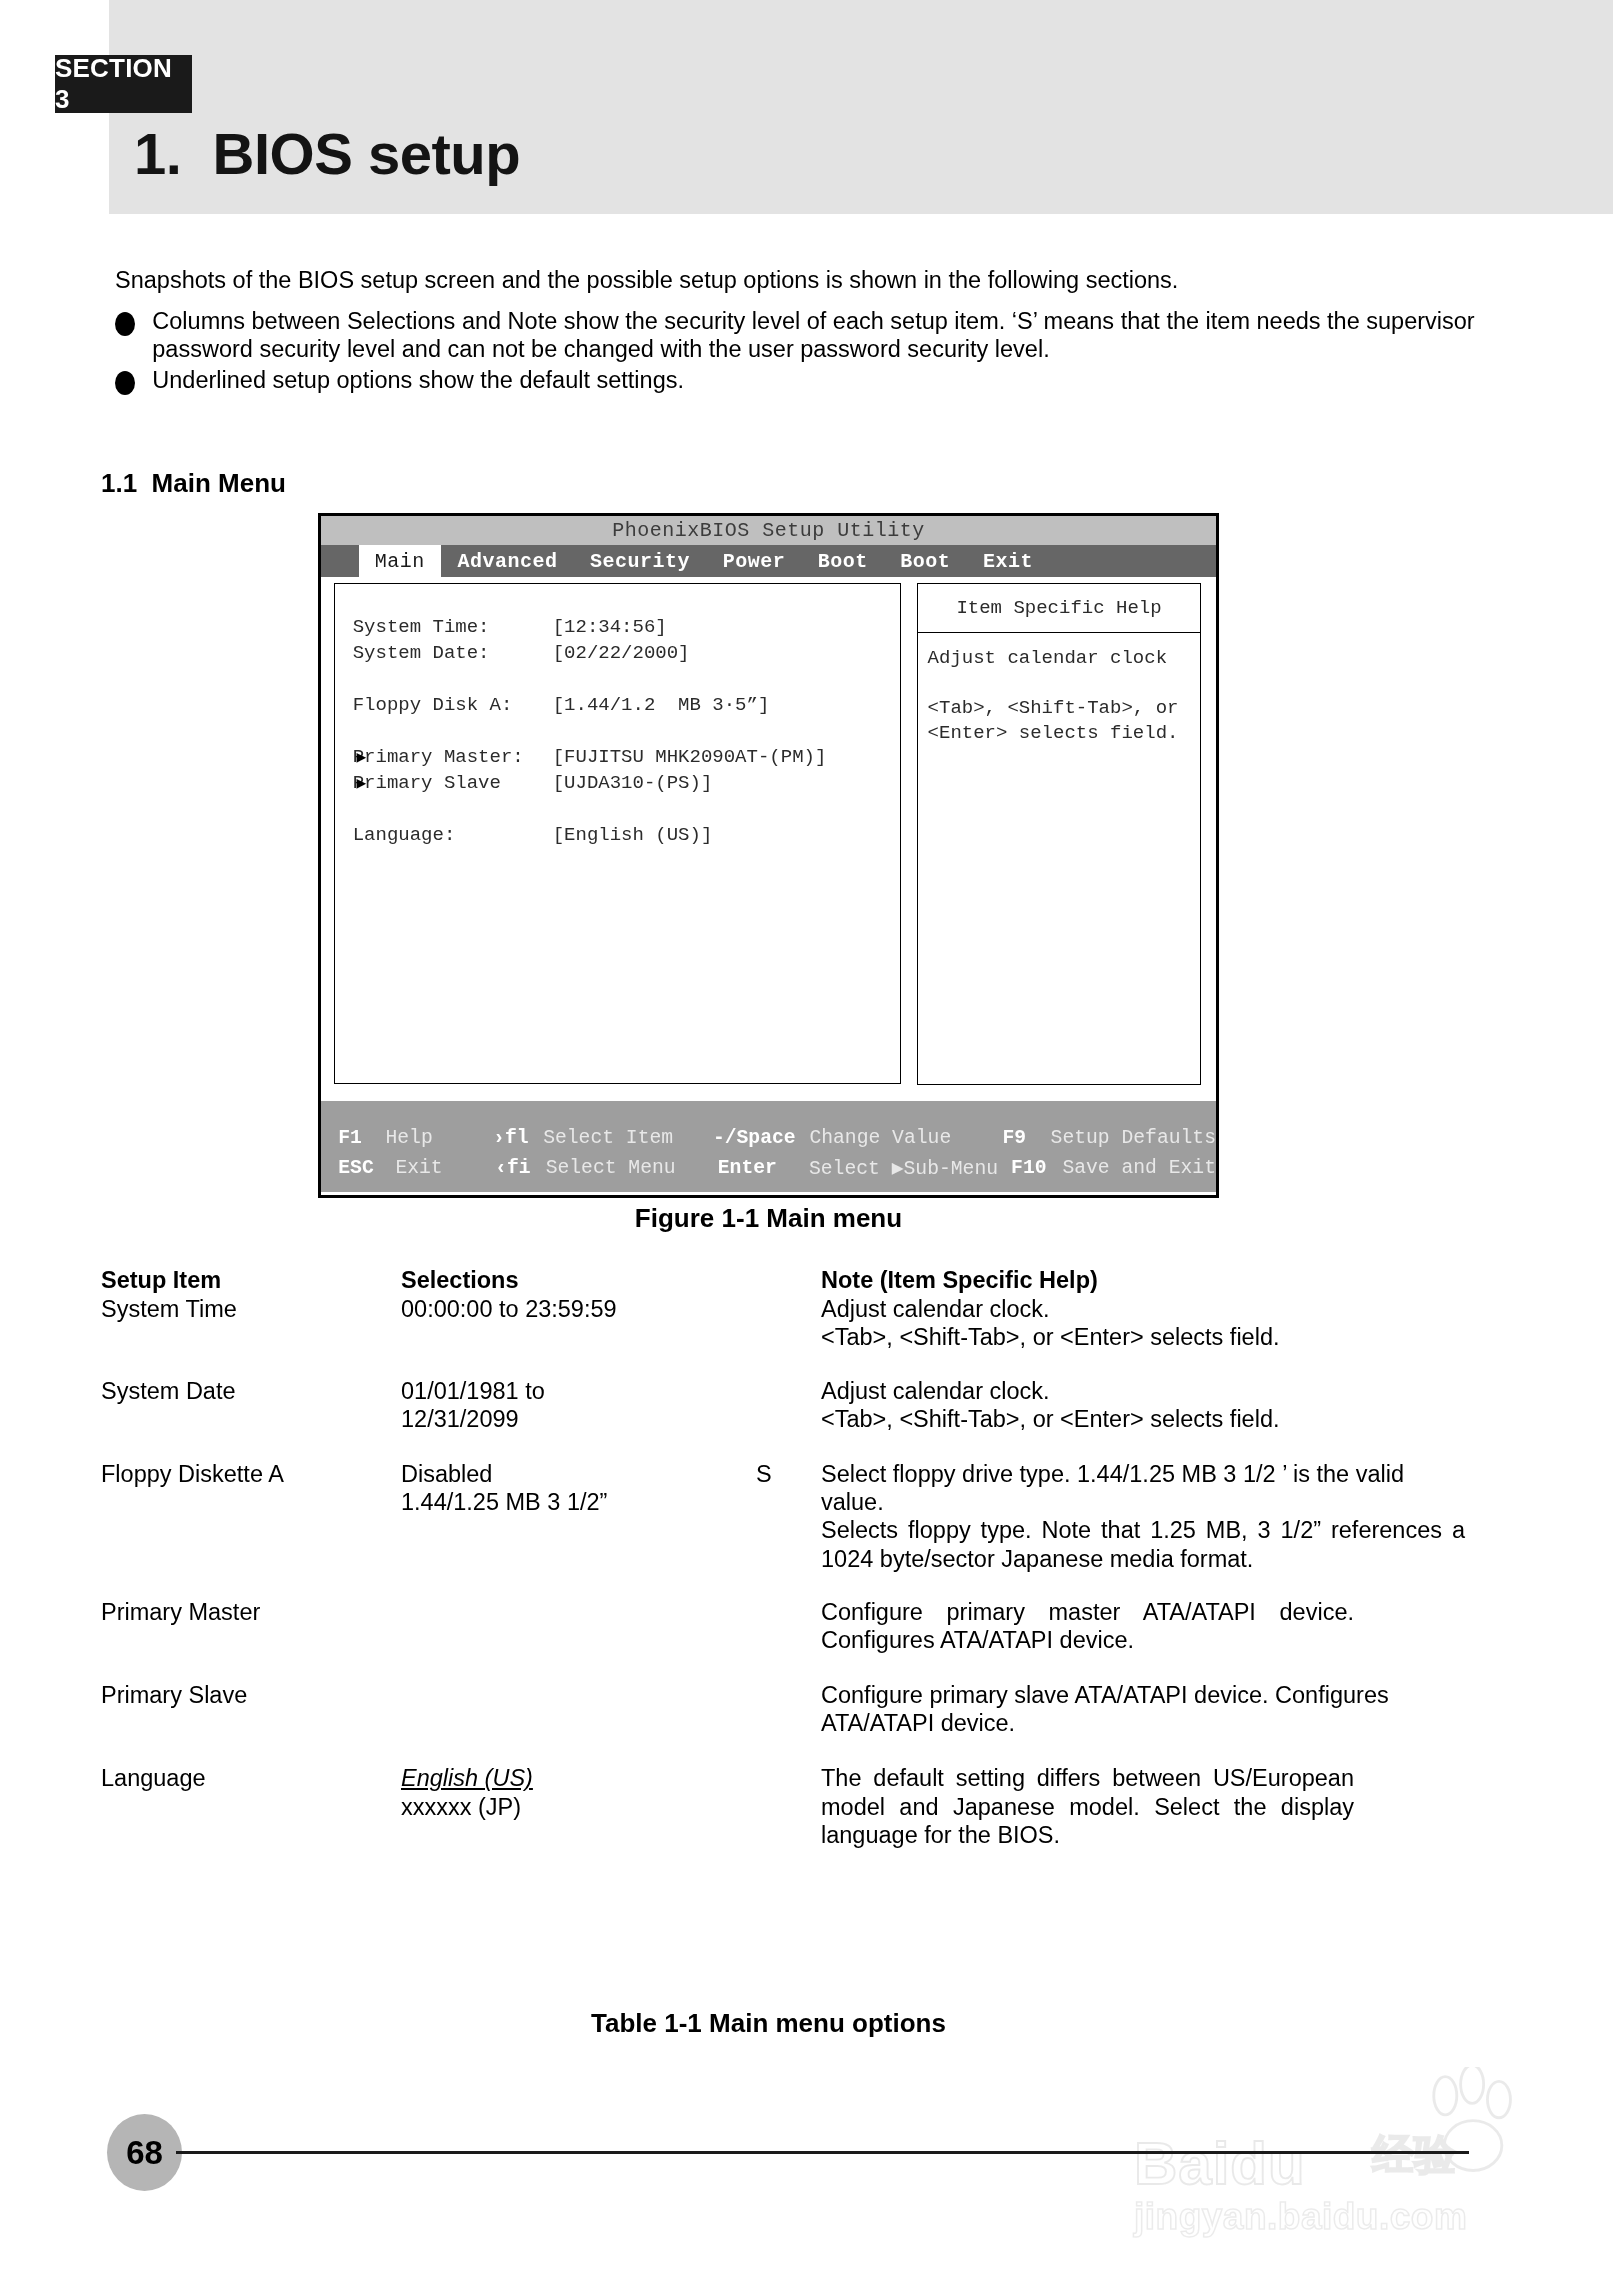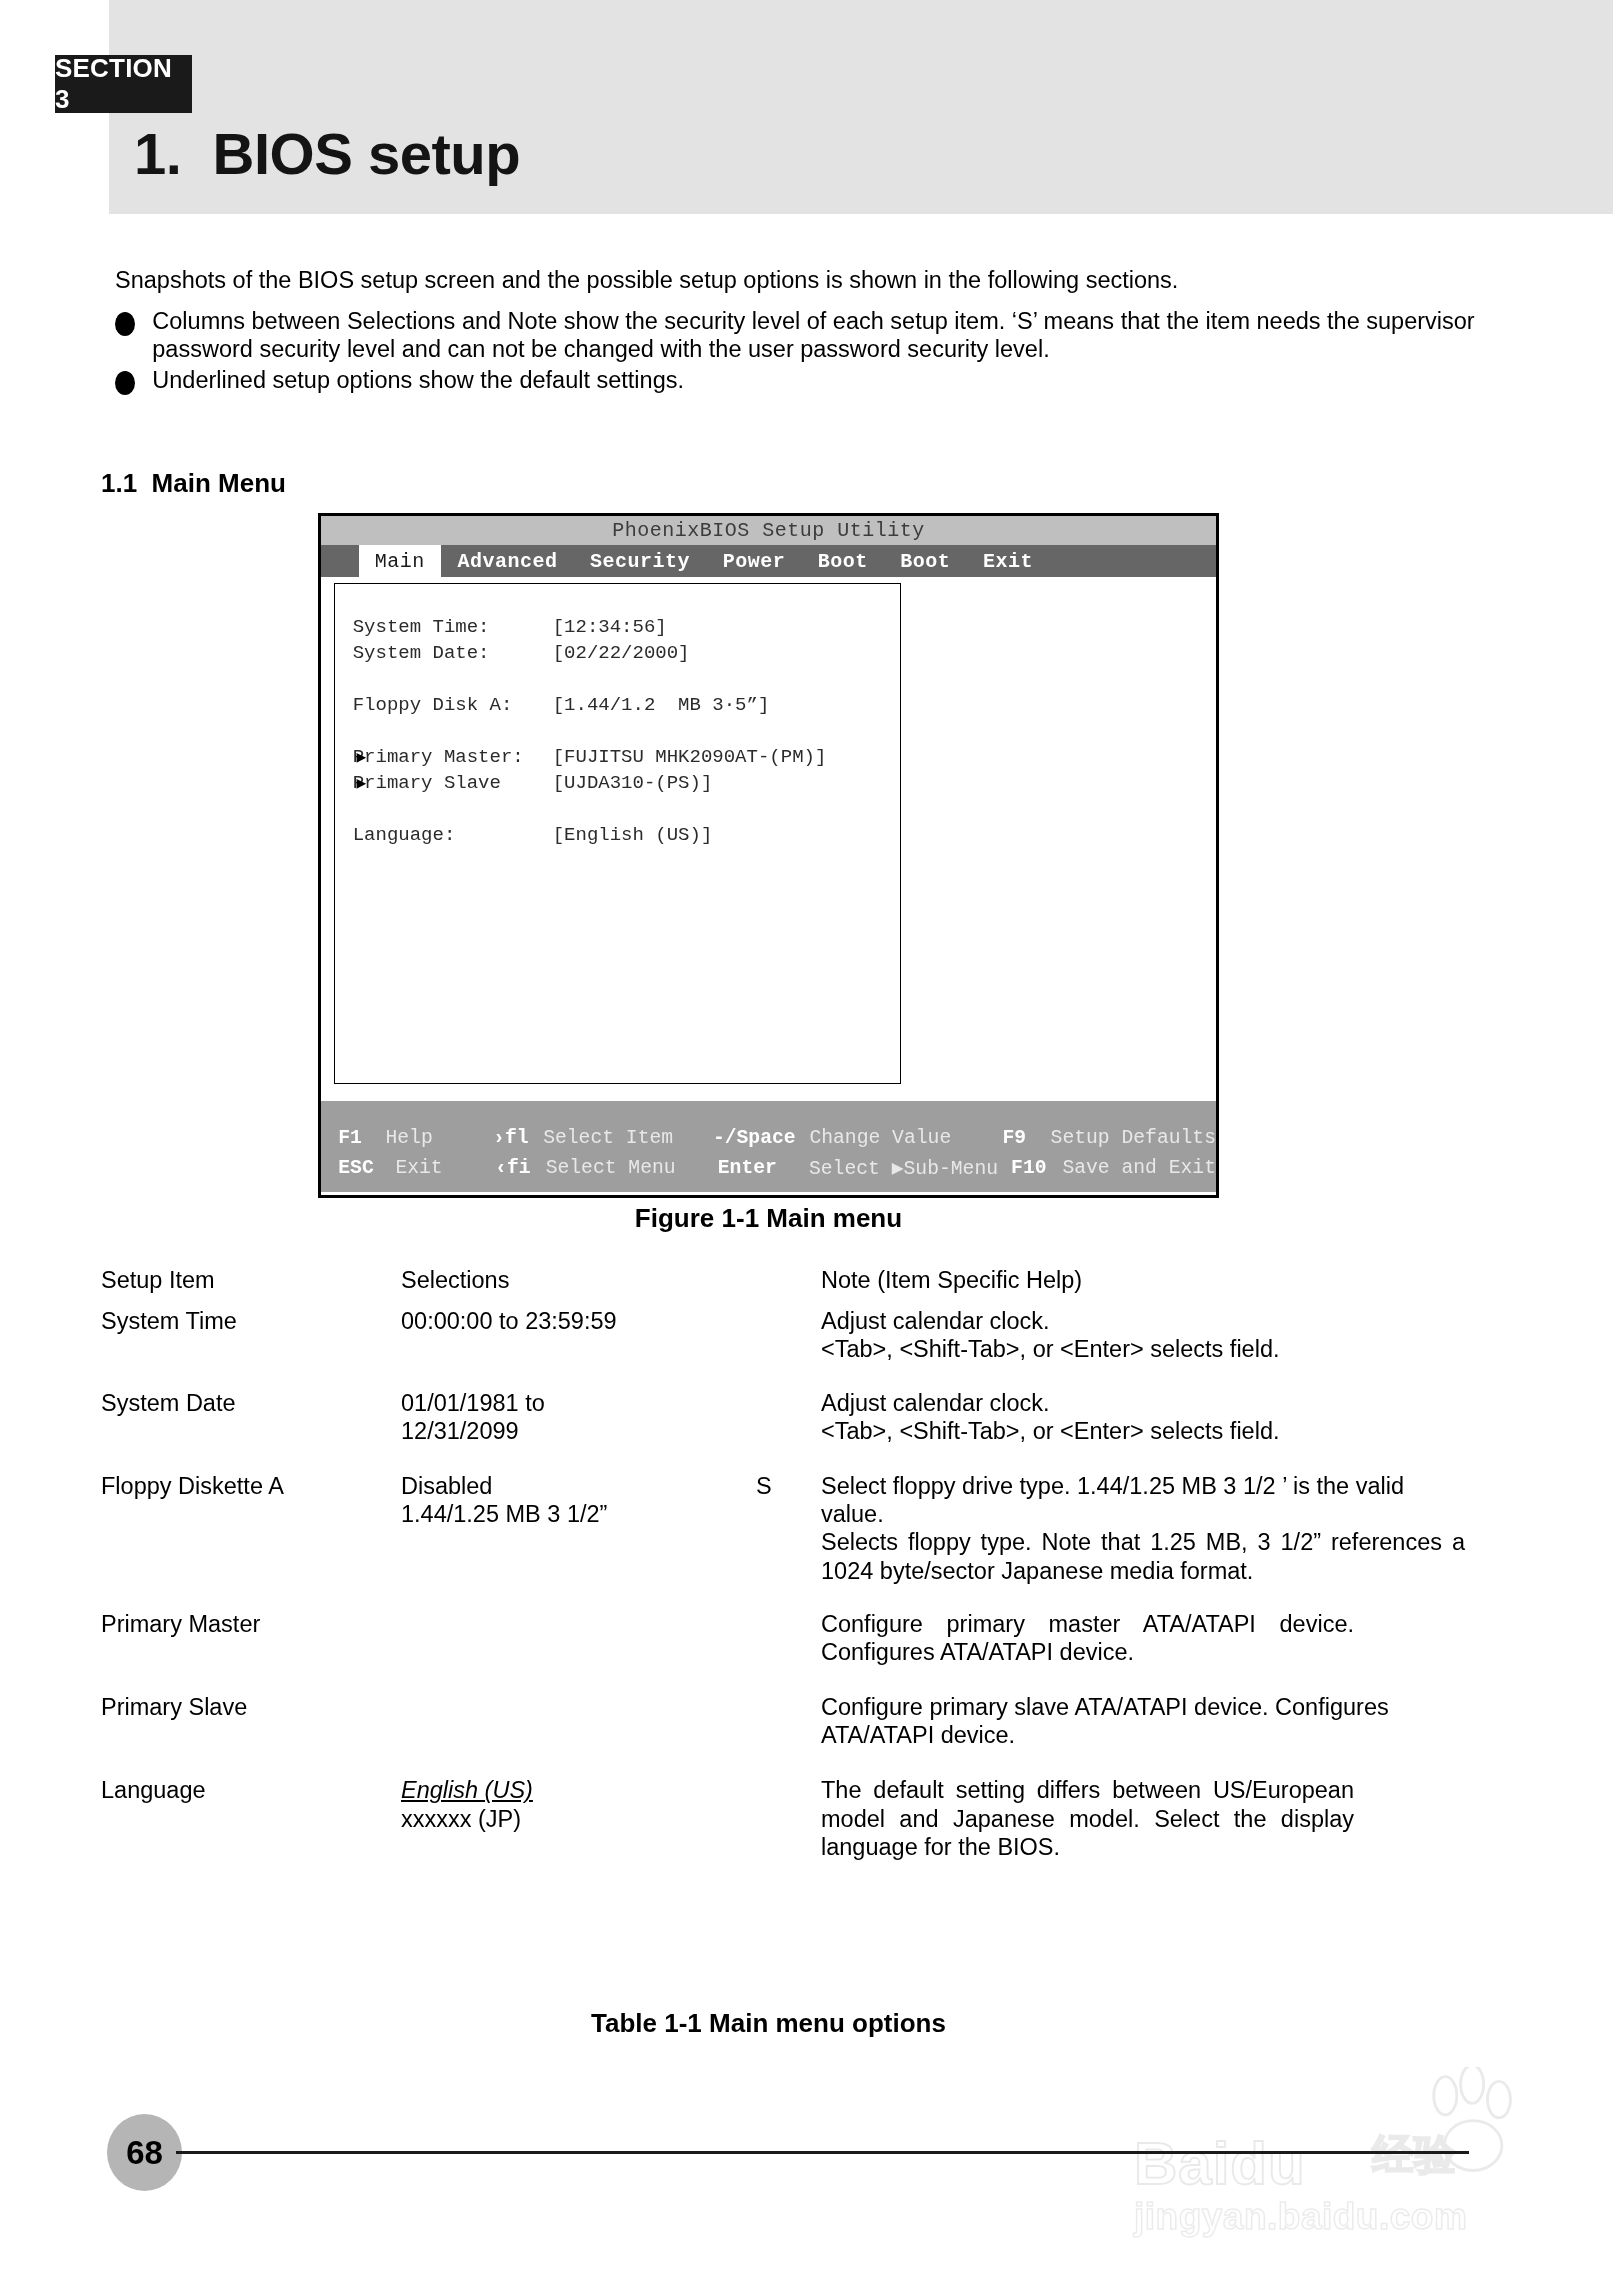--- a/index.html
+++ b/index.html
@@ -241,21 +241,21 @@
     top: 1266px;
     width: 1364px;
     font-size: 23.5px;
     line-height: 1.2;
   }
   .opt-row {
     display: flex;
     align-items: flex-start;
     margin-bottom: 25px;
   }
-  .opt-row.header { font-weight: normal; margin-bottom: 13px; align-items: flex-end; }
+  .opt-row.header { font-weight: bold; margin-bottom: 1px; align-items: flex-end; }
   .col-item { width: 300px; flex: 0 0 300px; }
   .col-sel  { width: 355px; flex: 0 0 355px; }
   .col-sec  { width: 65px;  flex: 0 0 65px; }
   .col-note { flex: 1 1 auto; }
   .col-note .just { text-align: justify; }
   .u { text-decoration: underline; font-style: italic; }
   .line { display: block; }
 
   
   #table-caption {
@@ -418,20 +418,27 @@
       </div>
 
       <div class="bios-gap"></div>
 
       <div class="bios-line">
         <span class="bios-label">Language:</span>
         <span>[English (US)]</span>
       </div>
     </div>
 
+    <div id="bios-help-pane">
+      <div id="bios-help-title">Item Specific Help</div>
+      <div id="bios-help-text">Adjust calendar clock
+
+&lt;Tab&gt;, &lt;Shift-Tab&gt;, or
+&lt;Enter&gt; selects field.</div>
+    </div>
   </div>
 
   <div id="bios-footer">
     <div class="foot-row">
       <span class="fk fcell" style="width:37px">F1</span>
       <span class="fd fcell" style="width:125px"> Help</span>
       <span class="fk fcell" style="width:40px">›fl</span>
       <span class="fd fcell" style="width:190px"> Select Item</span>
       <span class="fk fcell" style="width:101px">-/Space</span>
       <span class="fd fcell" style="width:202px">Change Value</span>

